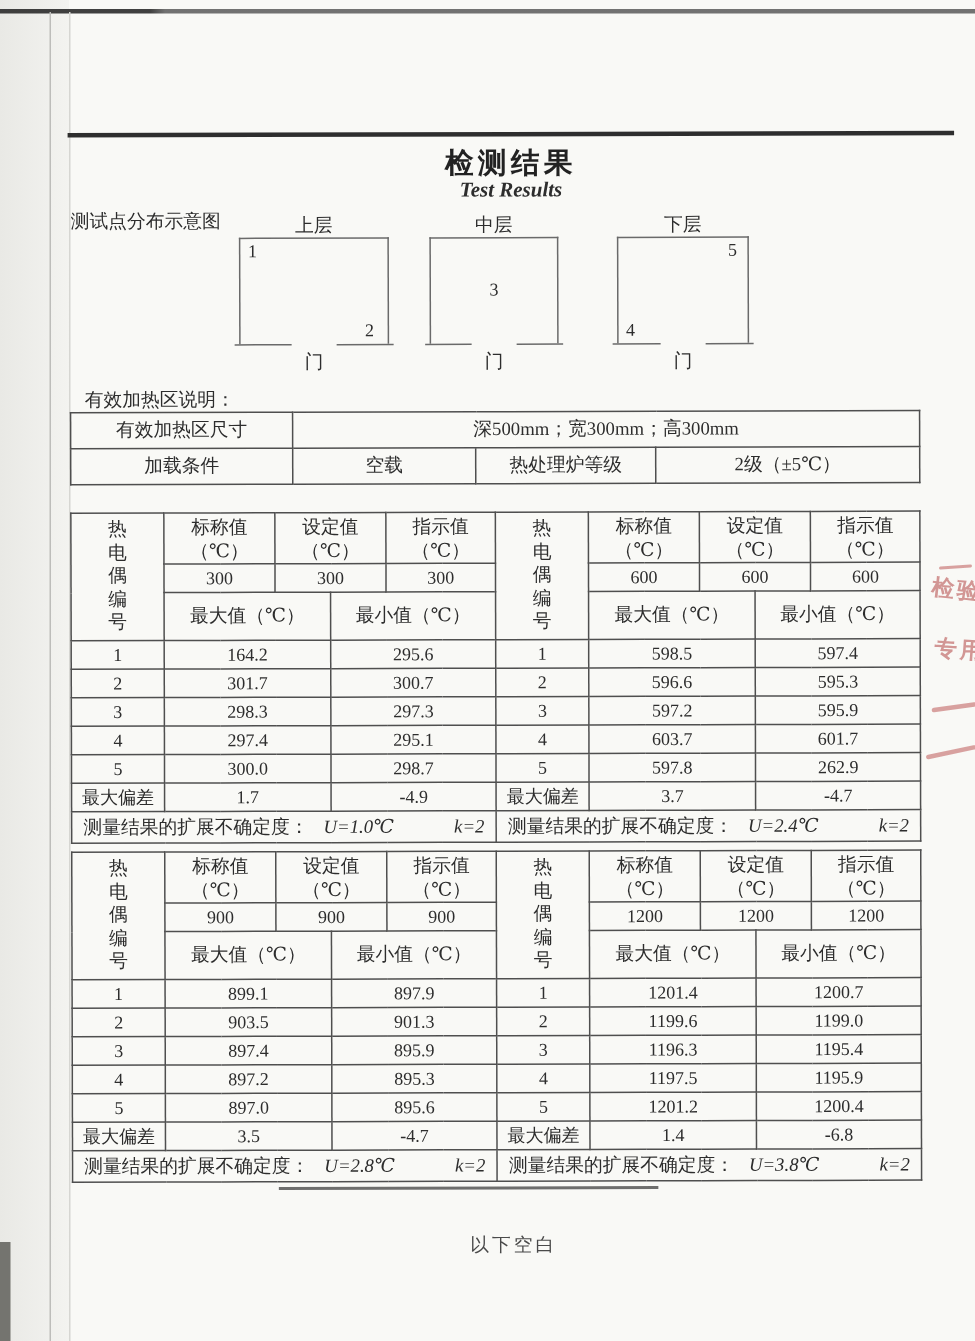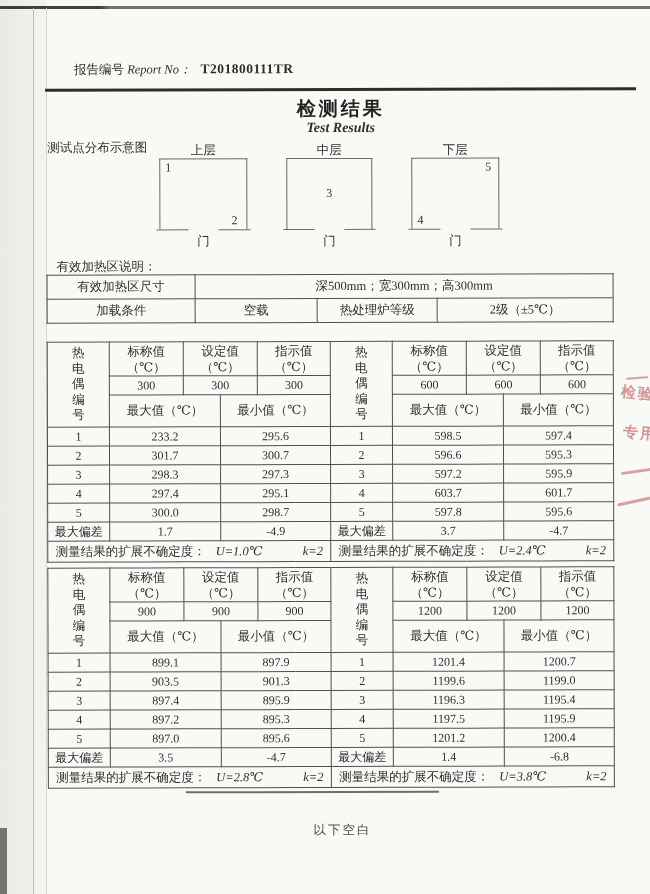--- a/index.html
+++ b/index.html
@@ -24,21 +24,21 @@
   .rule{position:absolute;top:88px;left:46px;width:591px;height:3px;background:#2e2e2e;}
 
   .title{position:absolute;top:96px;left:46px;width:591px;text-align:center;
          font-size:19px;font-weight:bold;letter-spacing:3px;color:#222;}
   .subtitle{position:absolute;top:120px;left:46px;width:591px;text-align:center;
          font-size:14px;font-weight:bold;font-style:italic;}
 
   
   .diagram-caption{position:absolute;top:139px;left:48px;font-size:12.5px;}
   .layer{position:absolute;top:143px;}
-  .layer.l1{left:160px;width:88px;} .layer.l2{left:287px;width:86px;} .layer.l3{left:412px;width:88px;}
+  .layer.l1{left:160px;width:100px;} .layer.l2{left:287px;width:86px;} .layer.l3{left:412px;width:88px;}
   .layer-label{text-align:center;font-size:12.5px;height:14px;line-height:14px;}
   .box{position:relative;margin-top:1px;height:70px;border:1px solid #6a6a6a;border-bottom:none;}
   .door-seg{position:absolute;bottom:-1px;height:1px;background:#6a6a6a;}
   .door-seg.dl{left:-4px;width:calc(50% - 11px);}
   .door-seg.dr{right:-4px;width:calc(50% - 11px);}
   .door-label{text-align:center;margin-top:4px;font-size:12.5px;}
   .pt{position:absolute;font-size:12px;}
   .pt-tl{top:1px;left:5px;} .pt-br{bottom:1px;right:9px;}
   .pt-c{top:27px;left:0;right:0;text-align:center;}
   .pt-tr{top:1px;right:7px;} .pt-bl{bottom:1px;left:5px;}
@@ -83,25 +83,20 @@
 
 <div class="scan">
   <div class="margin-shade"></div>
   <div class="edge-top"></div>
   <div class="edge-left-line"></div>
   <div class="fold-line"></div>
   <div class="corner-dark"></div>
 
   <div class="sheet">
 
-    <div class="hdr-left">
-      <span>报告编号</span>
-      <span class="lbl-en">Report No：</span>
-      <span class="report-no">T201800111TR</span>
-    </div>
     <div class="rule"></div>
 
     <div class="title">检测结果</div>
     <div class="subtitle">Test Results</div>
 
     <div class="diagram-caption">测试点分布示意图</div>
 
     <div class="layer l1">
       <div class="layer-label">上层</div>
       <div class="box">
@@ -197,21 +192,21 @@
         <td colspan="2">600</td>
       </tr>
       <tr class="h3">
         <td colspan="3">最大值（℃）</td>
         <td colspan="3">最小值（℃）</td>
         <td colspan="3">最大值（℃）</td>
         <td colspan="3">最小值（℃）</td>
       </tr>
       <tr class="dr">
         <td>1</td>
-        <td colspan="3">233.2</td>
+        <td colspan="3">164.2</td>
         <td colspan="3">295.6</td>
         <td>1</td>
         <td colspan="3">598.5</td>
         <td colspan="3">597.4</td>
       </tr>
       <tr class="dr">
         <td>2</td>
         <td colspan="3">301.7</td>
         <td colspan="3">300.7</td>
         <td>2</td>
@@ -233,21 +228,21 @@
         <td>4</td>
         <td colspan="3">603.7</td>
         <td colspan="3">601.7</td>
       </tr>
       <tr class="dr">
         <td>5</td>
         <td colspan="3">300.0</td>
         <td colspan="3">298.7</td>
         <td>5</td>
         <td colspan="3">597.8</td>
-        <td colspan="3">595.6</td>
+        <td colspan="3">262.9</td>
       </tr>
       <tr class="devr">
         <td>最大偏差</td>
         <td colspan="3">1.7</td>
         <td colspan="3">-4.9</td>
         <td>最大偏差</td>
         <td colspan="3">3.7</td>
         <td colspan="3">-4.7</td>
       </tr>
       <tr class="uncr">

